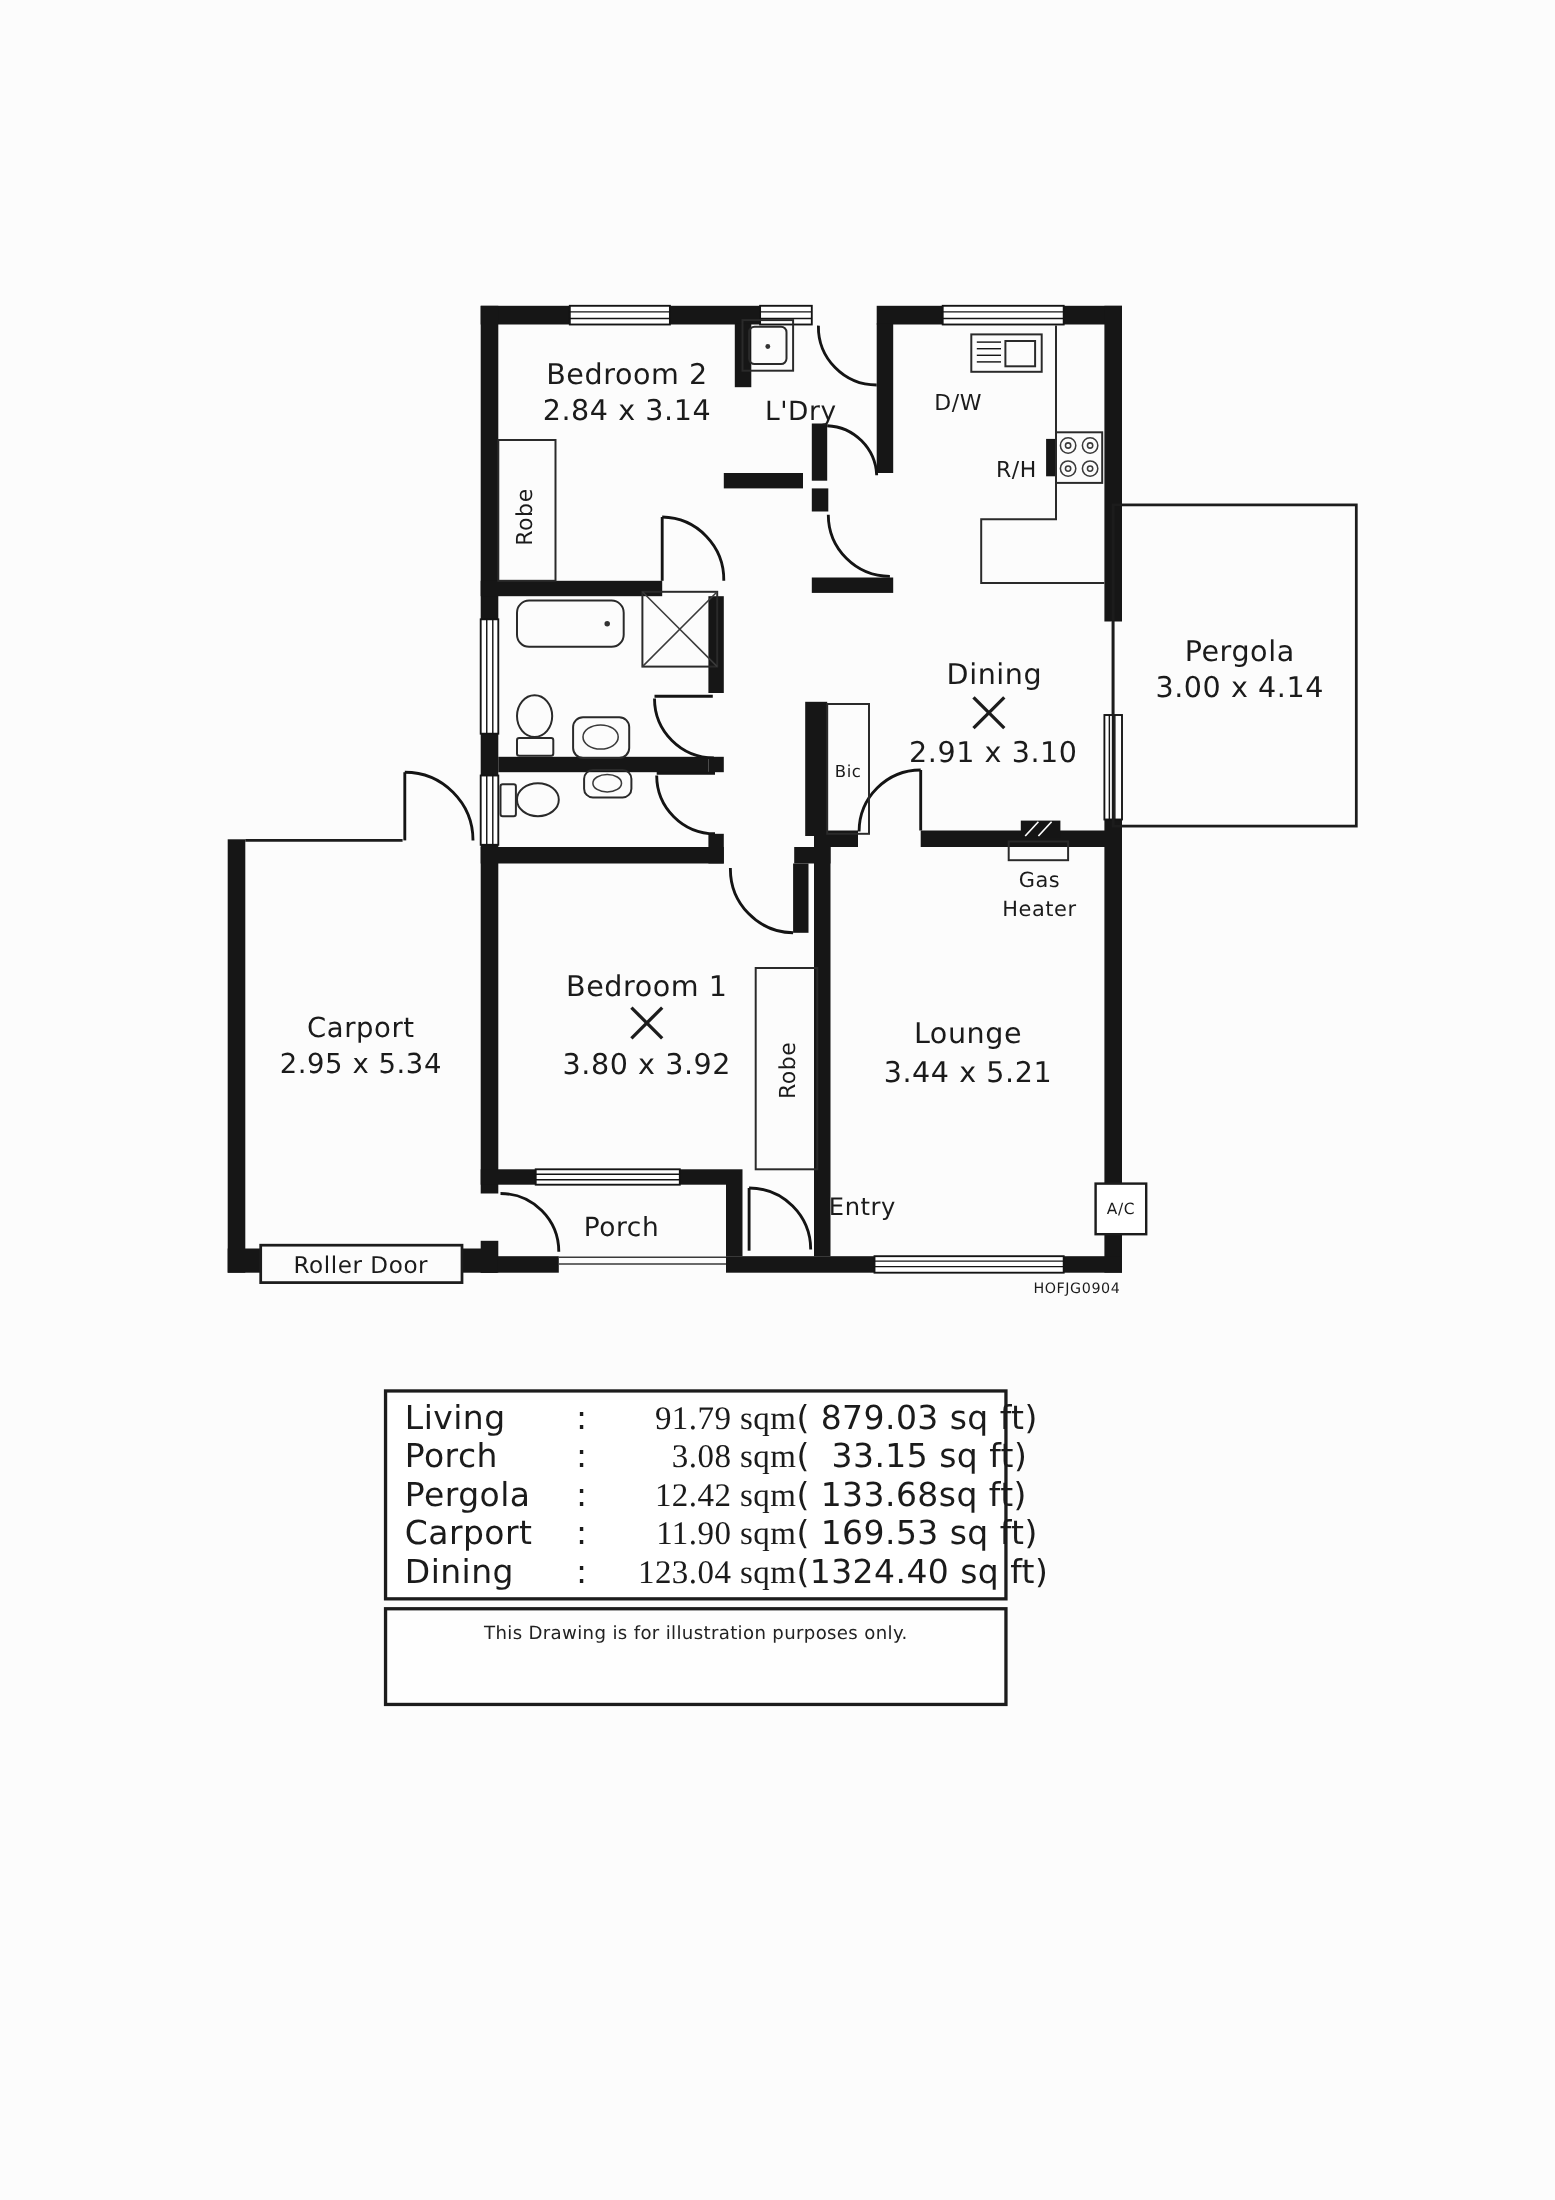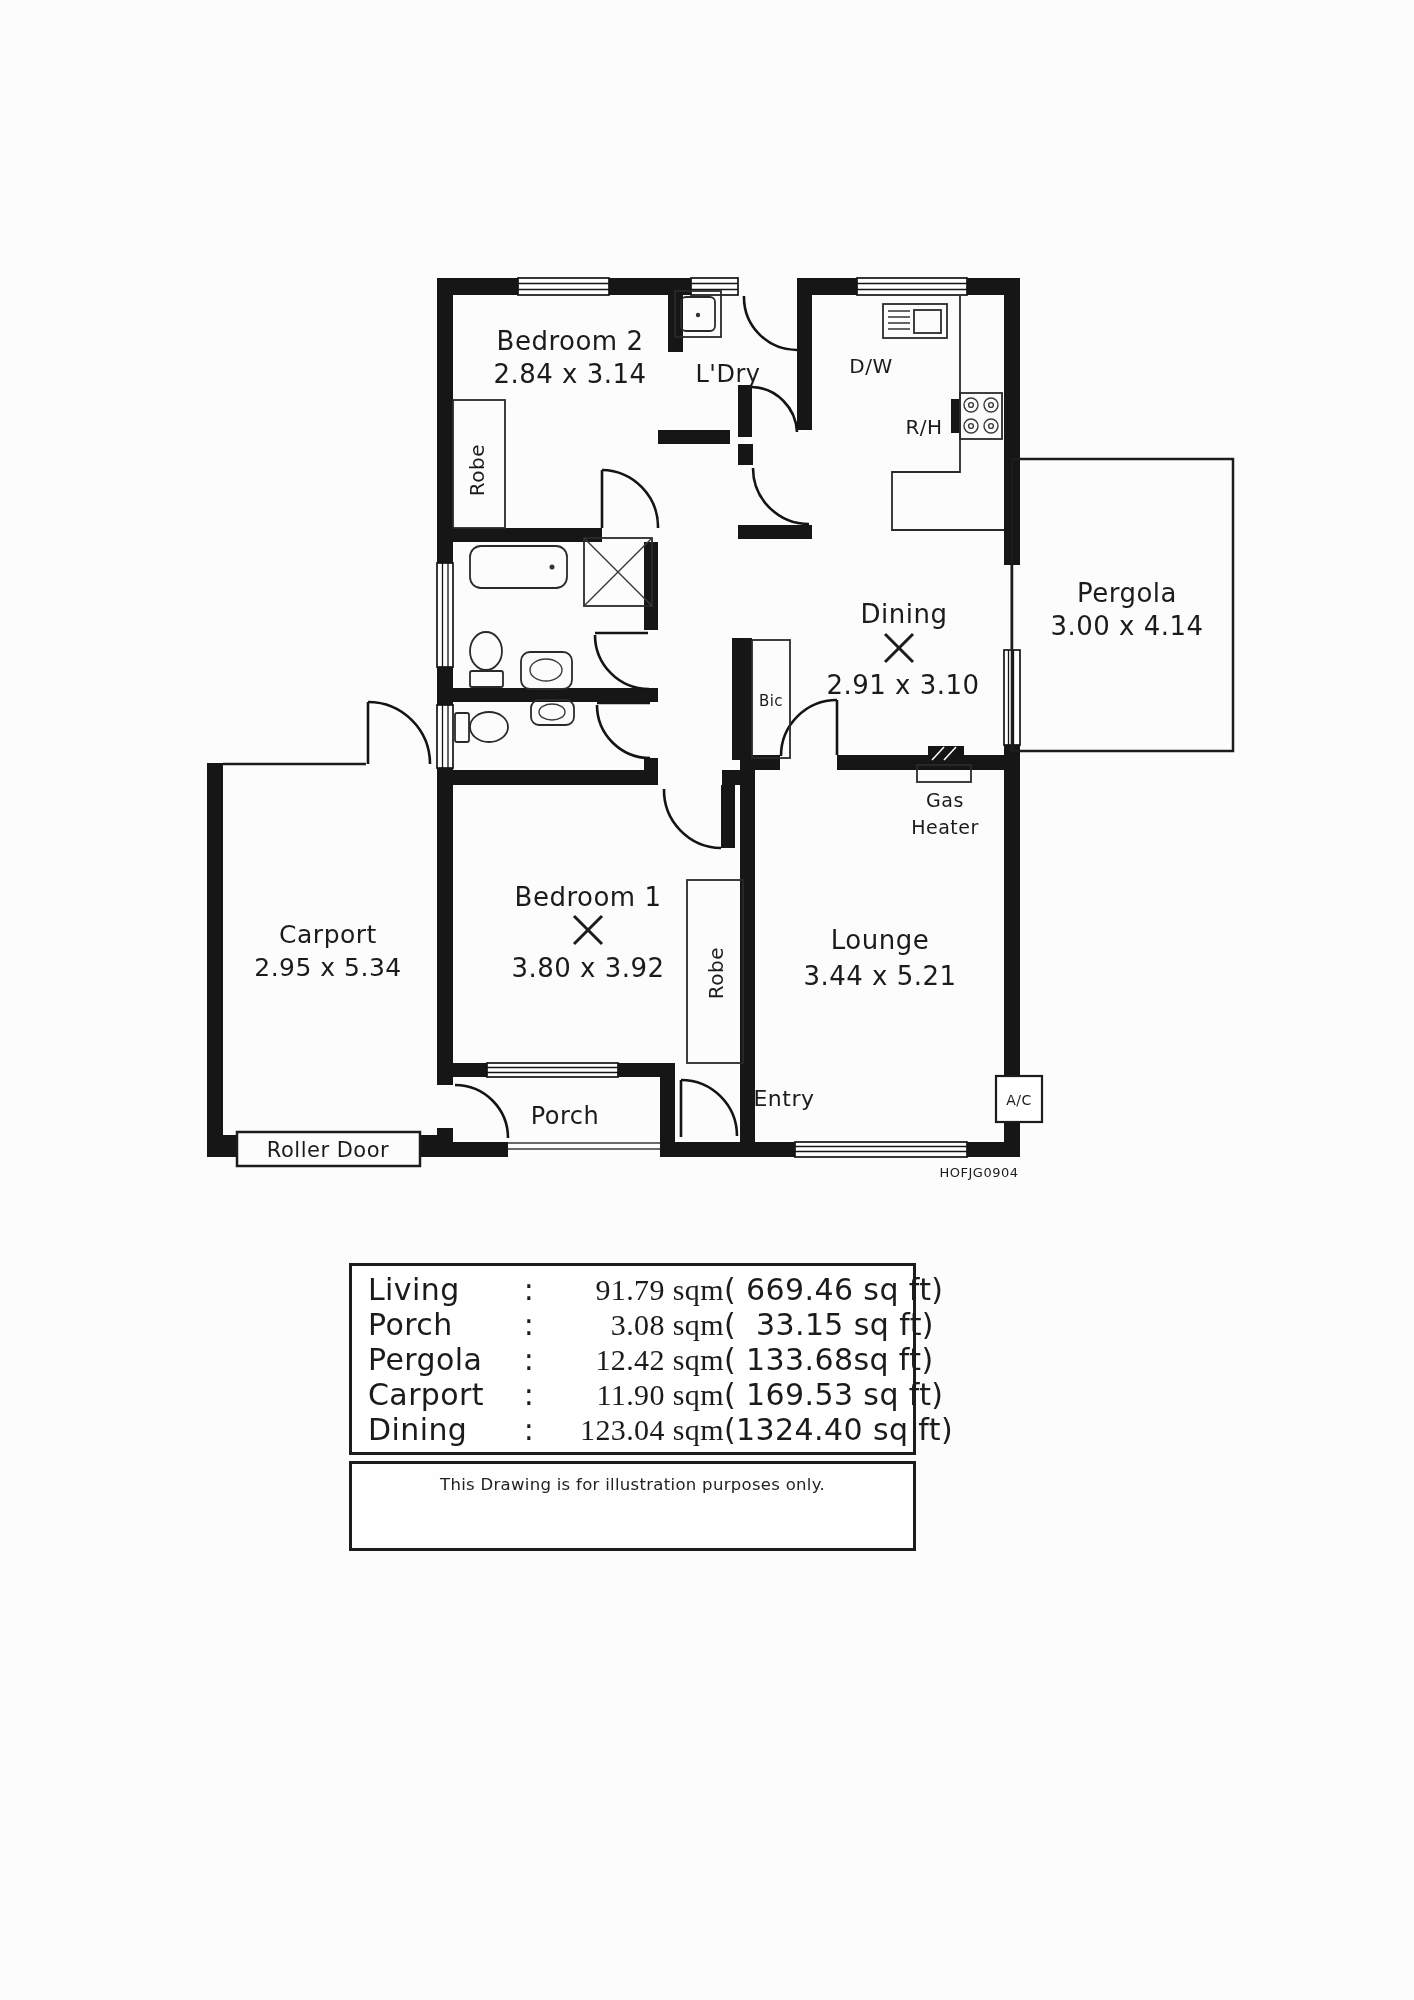--- a/index.html
+++ b/index.html
@@ -318,21 +318,21 @@
     <text x="328" y="1150" font-size="21">Roller Door</text>
     <text x="979" y="1172" font-size="13" fill="#333">HOFJG0904</text>
   </g>
 </svg>
 
   <div class="areas-box">
     <div class="arow">
       <span class="c-label">Living</span>
       <span class="c-colon">:</span>
       <span class="c-sqm">91.79 sqm</span>
-      <span class="c-ft">( 669.46 sq ft)</span>
+      <span class="c-ft">( 879.03 sq ft)</span>
     </div>
     <div class="arow">
       <span class="c-label">Porch</span>
       <span class="c-colon">:</span>
       <span class="c-sqm">3.08 sqm</span>
       <span class="c-ft">(  33.15 sq ft)</span>
     </div>
     <div class="arow">
       <span class="c-label">Pergola</span>
       <span class="c-colon">:</span>

